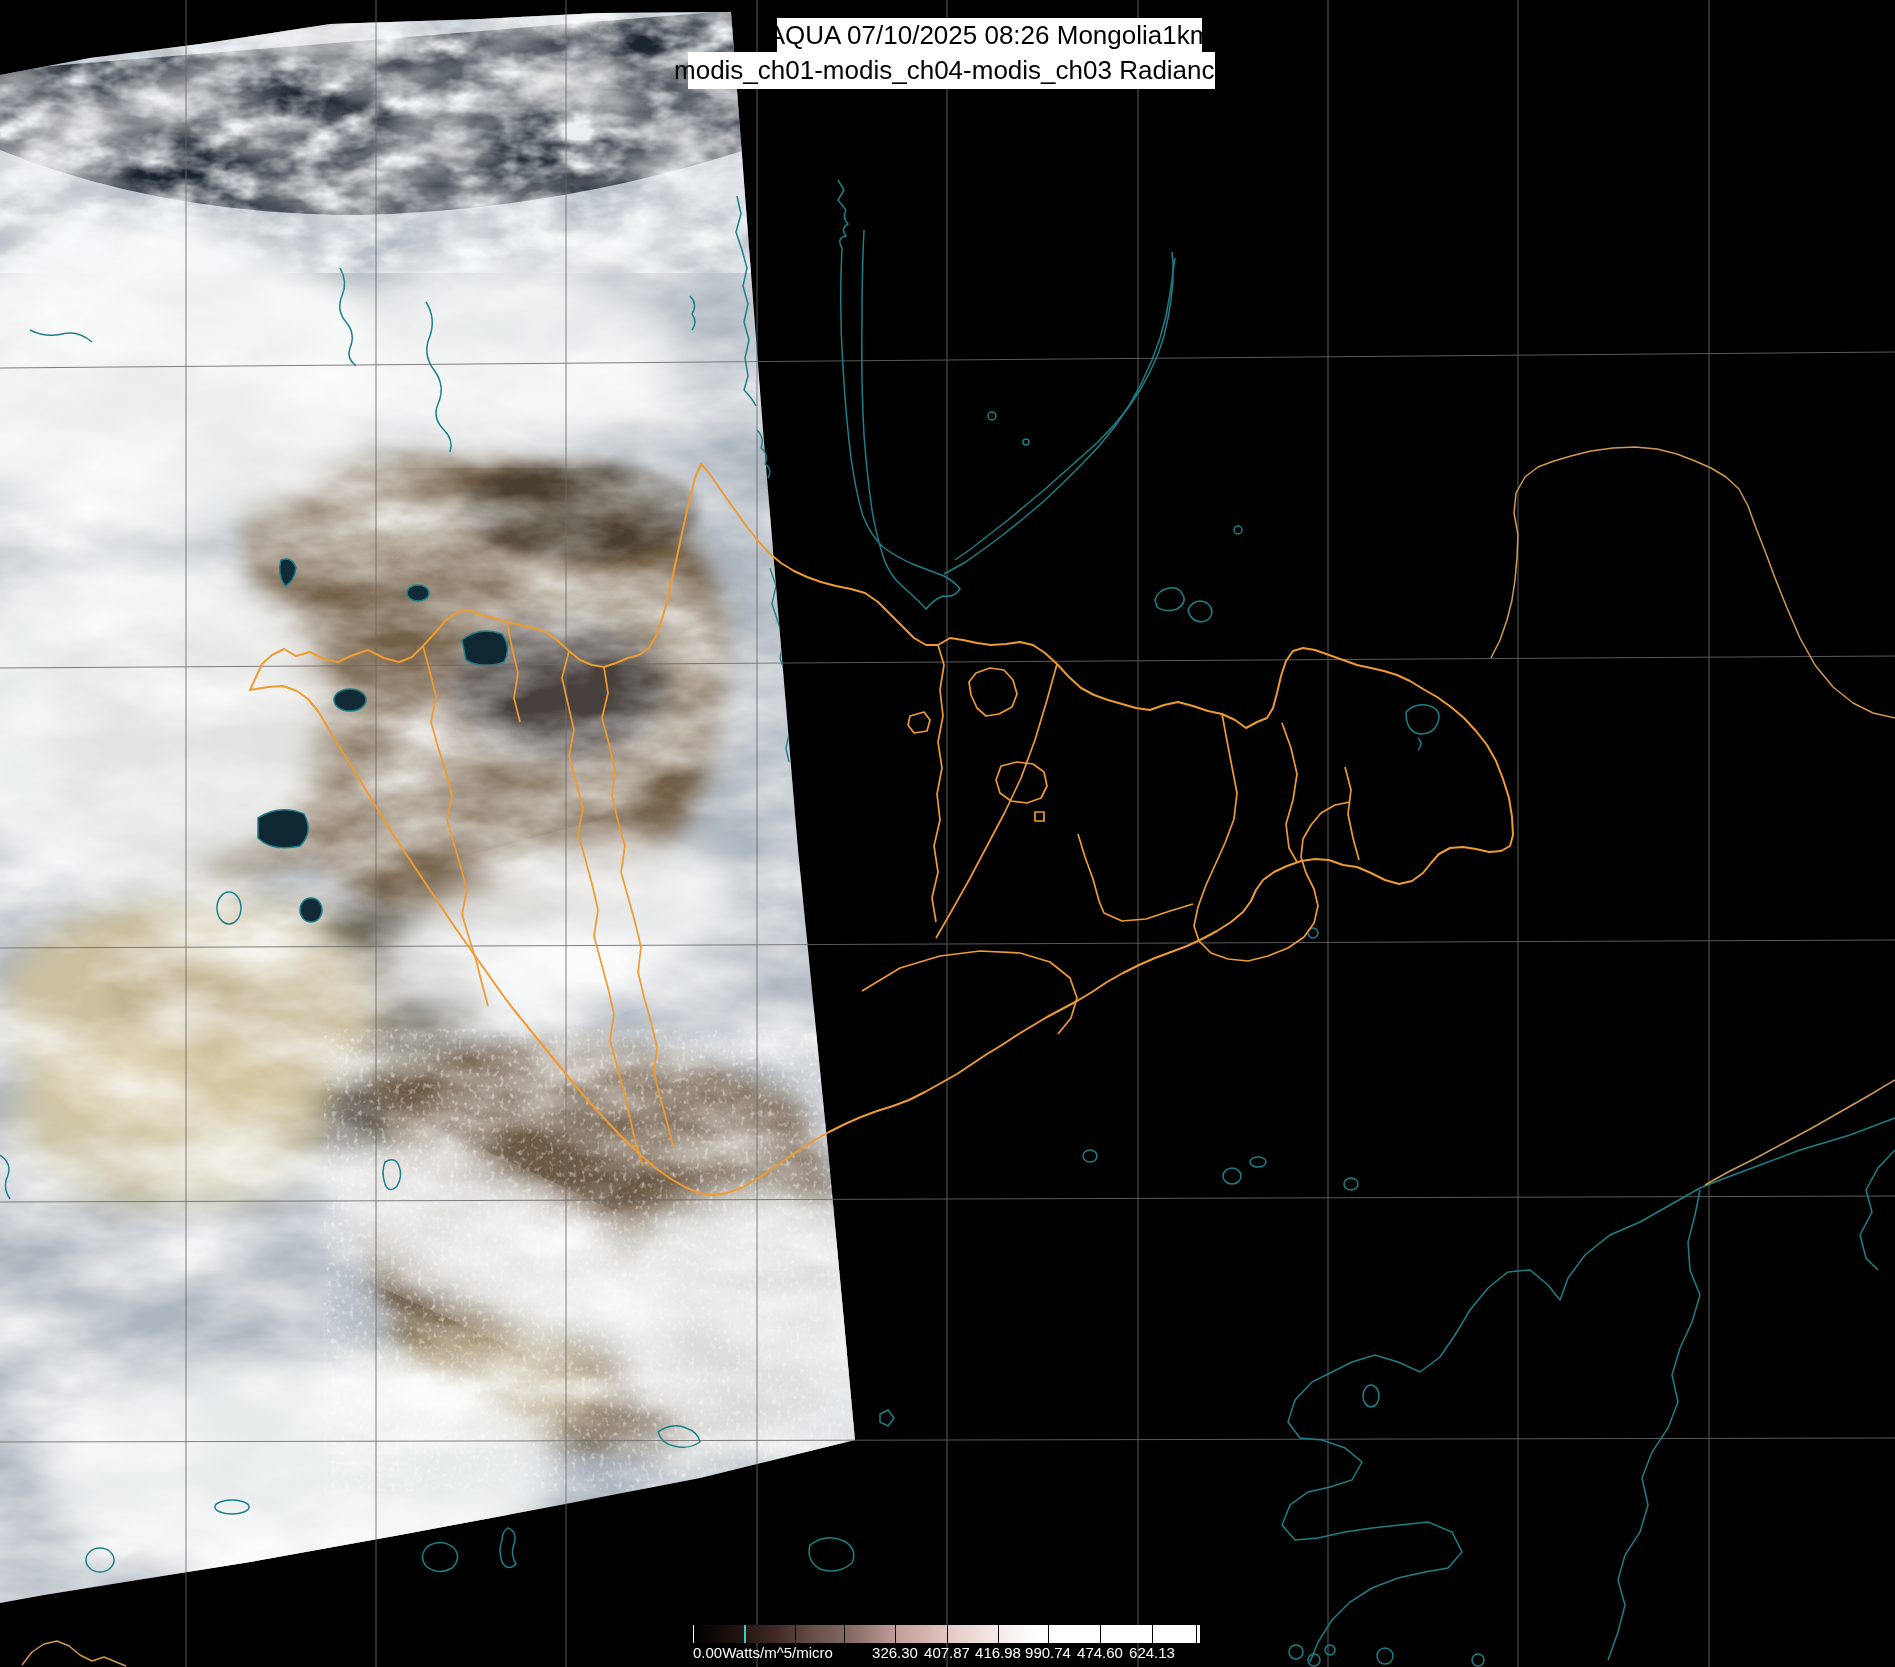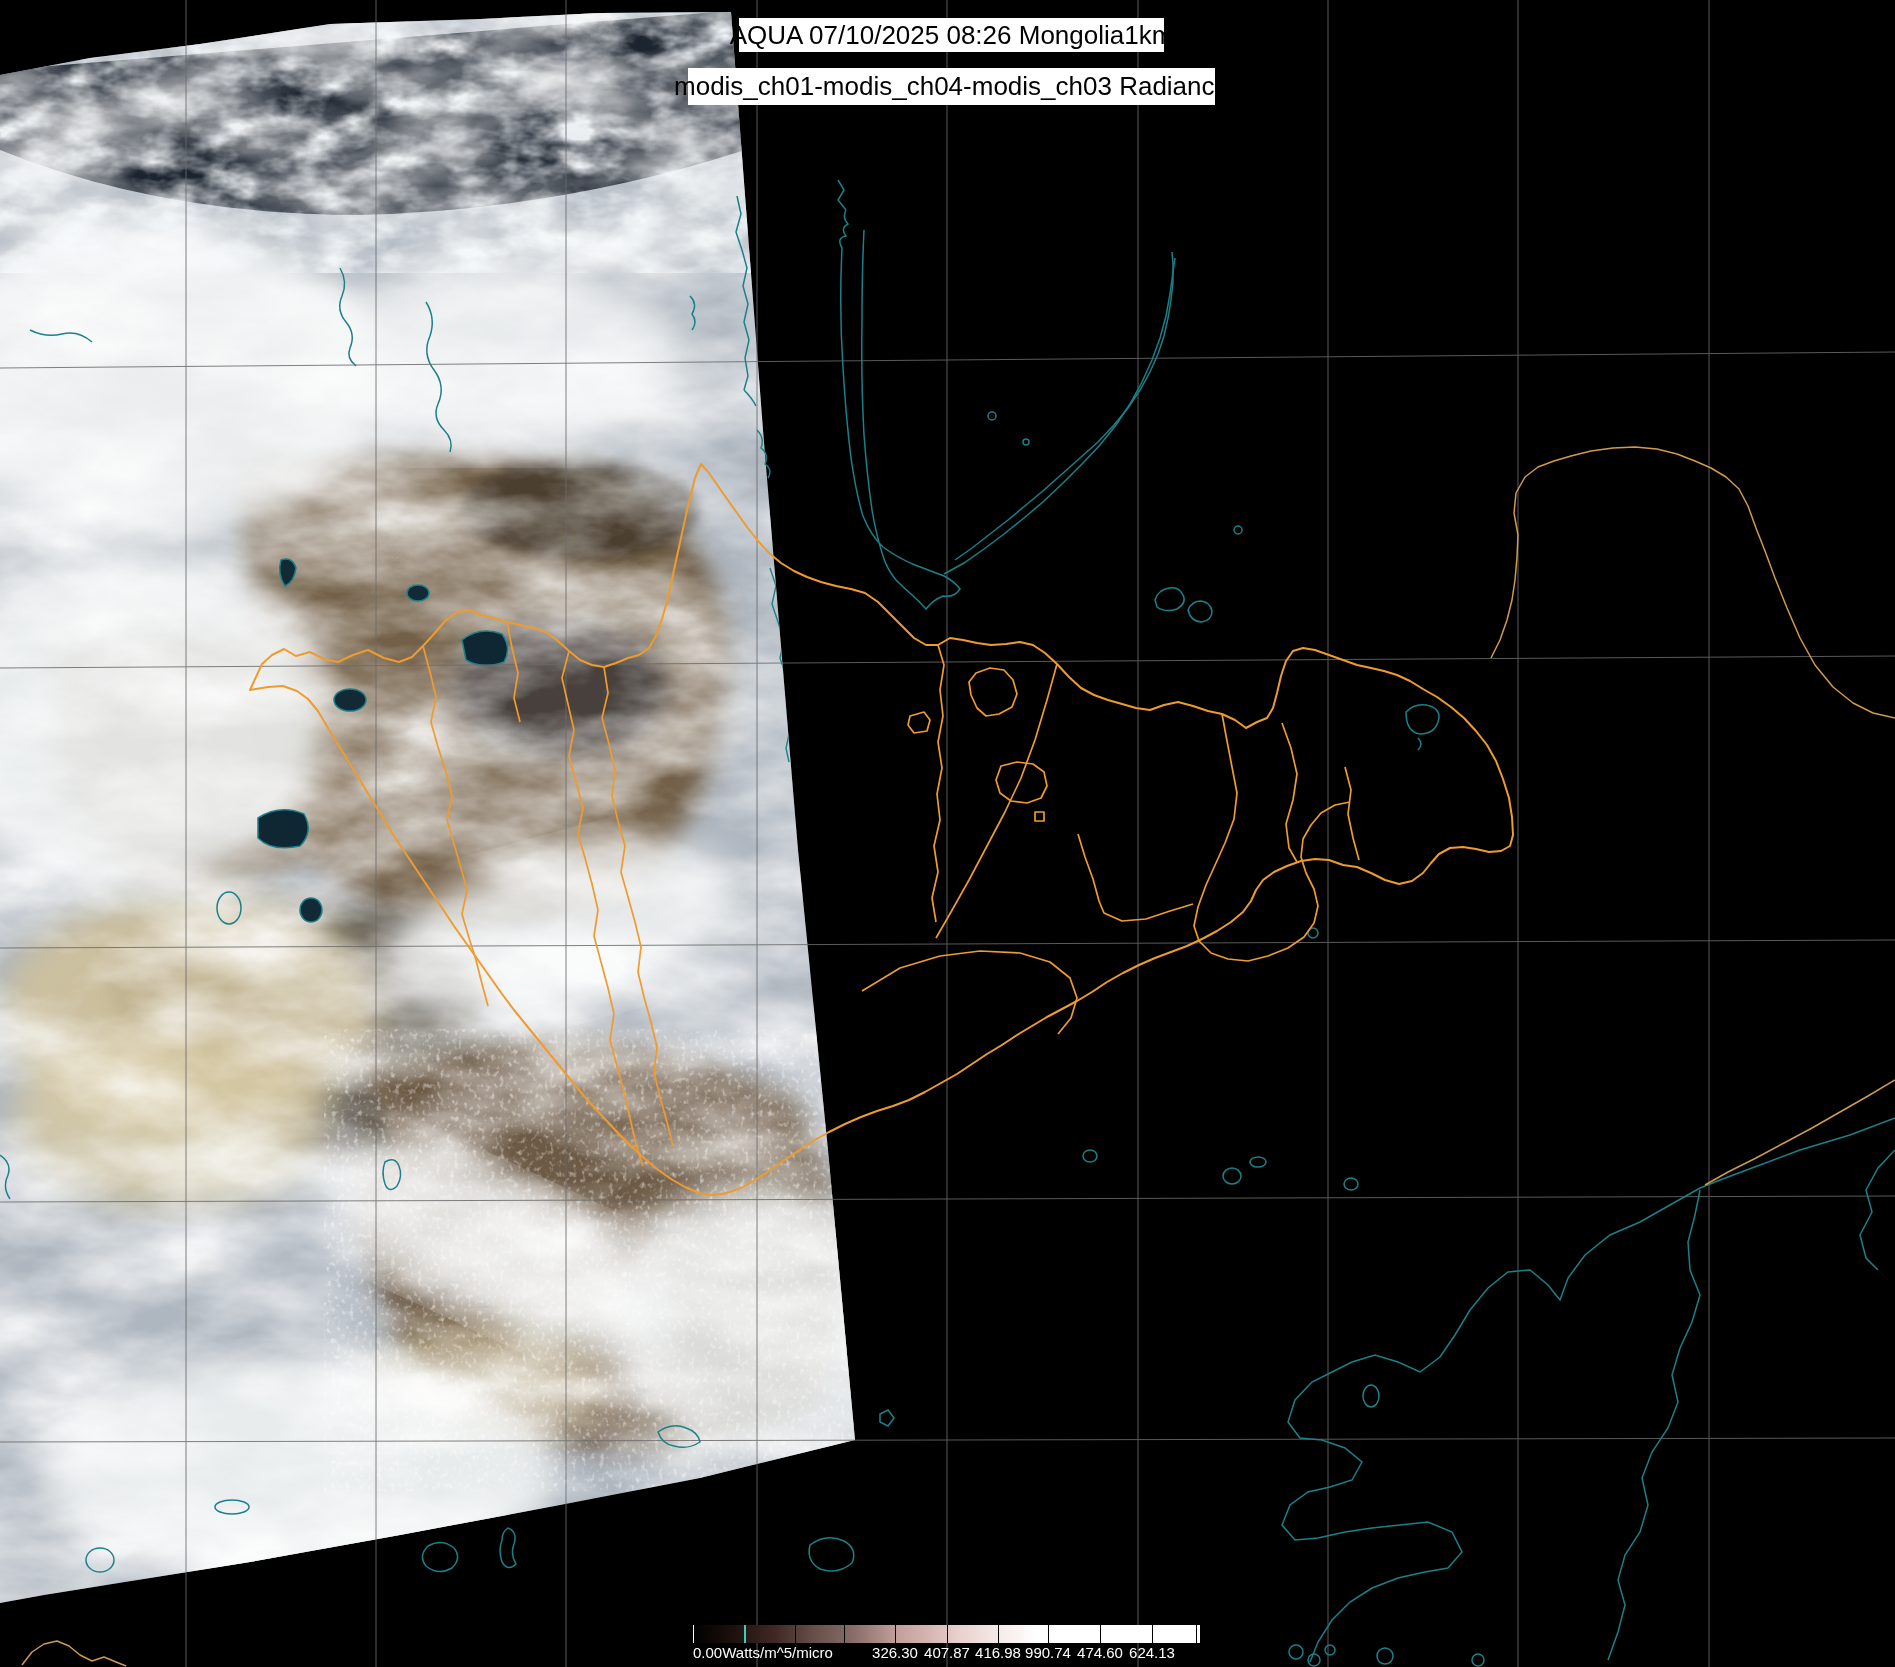--- a/index.html
+++ b/index.html
@@ -7,22 +7,22 @@
     --coast-teal:#1d8089; --grid-gray:#6a6a6a; --title-bg:#ffffff;
     --title-text:#000000; --label-text:#ffffff; --marker-cyan:#35cfc0;
   }
   html,body{margin:0;padding:0;background:#000;}
   .stage{position:relative;width:1895px;height:1667px;background:var(--background);
          overflow:hidden;font-family:"Liberation Sans",sans-serif;}
   .stage svg{position:absolute;left:0;top:0;}
   .title-line{position:absolute;background:var(--title-bg);color:var(--title-text);
 従    display:flex;align-items:center;justify-content:center;white-space:pre;}
   .title-line{display:flex;align-items:center;justify-content:center;}
-  .title-line1{left:739px;top:18px;width:425px;height:34px;font-size:26px;}
-  .title-line2{left:688px;top:52px;width:527px;height:37px;font-size:26px;margin-top:16px;}
+  .title-line1{left:777px;top:18px;width:425px;height:34px;font-size:26px;}
+  .title-line2{left:688px;top:52px;width:527px;height:37px;font-size:26px;}
   .colorbar{position:absolute;left:693px;top:1625px;width:507px;height:18px;}
   .colorbar .bar{position:absolute;left:0;top:0;width:507px;height:18px;}
   .cb-tick{position:absolute;top:0;width:1px;height:18px;background:#000;}
   .cb-tick.white{background:#fff;}
   .cb-tick.cyan{background:var(--marker-cyan);width:2px;}
   .cb-labels{position:absolute;left:693px;top:1644px;width:700px;height:18px;
              color:var(--label-text);font-size:15px;}
   .cb-unit{position:absolute;left:0;top:0;}
   .cb-num{position:absolute;top:0;transform:translateX(-50%);}
 </style>

